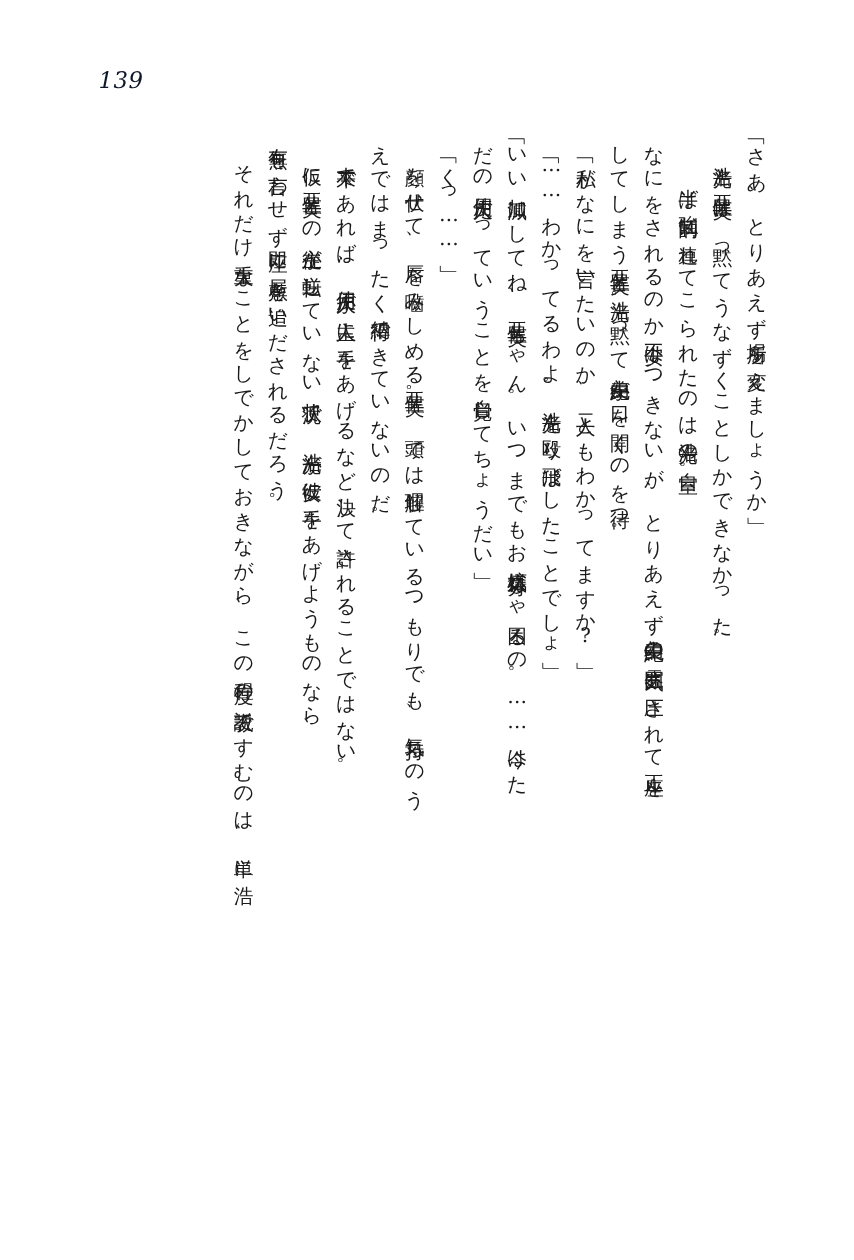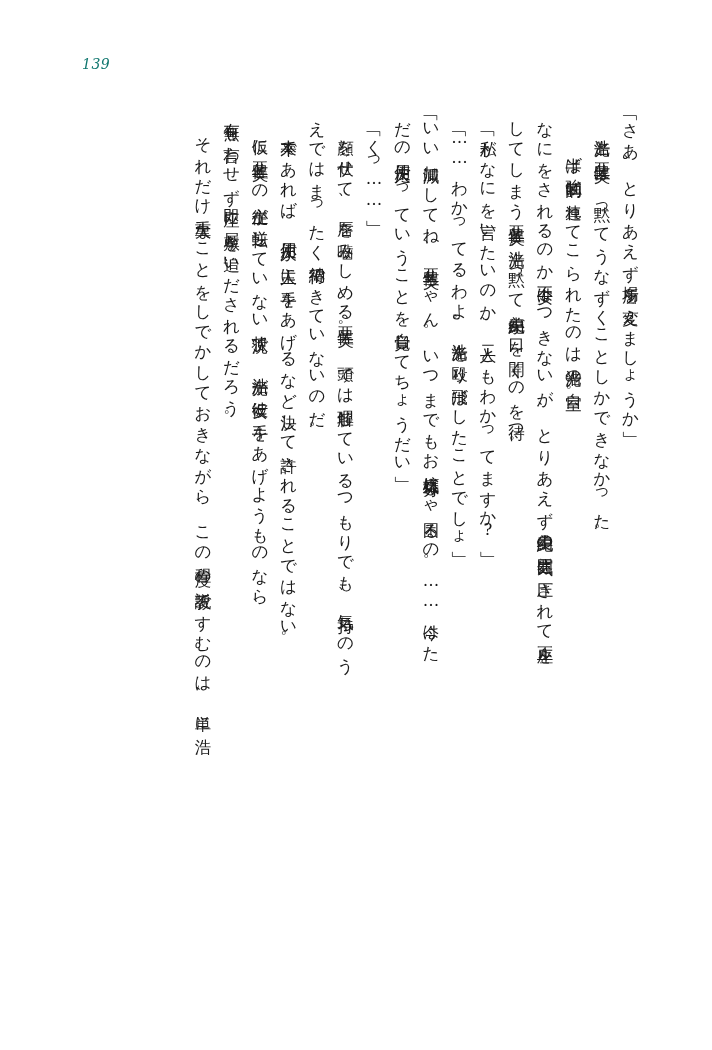--- a/index.html
+++ b/index.html
@@ -20,22 +20,22 @@
     height: 1050px;
     background: #ffffff;
     box-sizing: border-box;
   }
   .page-number {
     position: absolute;
     top: 56px;
     left: 82px;
     font-family: "DejaVu Serif", "Liberation Serif", serif;
     font-style: italic;
-    font-size: 14px;
-    color: #0f766e;
+    font-size: 19px;
+    color: #0f172a;
     letter-spacing: 0.5px;
   }
   .body-text {
     position: absolute;
     top: 110px;
     right: 74px;
     bottom: 64px;
     left: 60px;
     display: flex;
     flex-direction: row-reverse;

